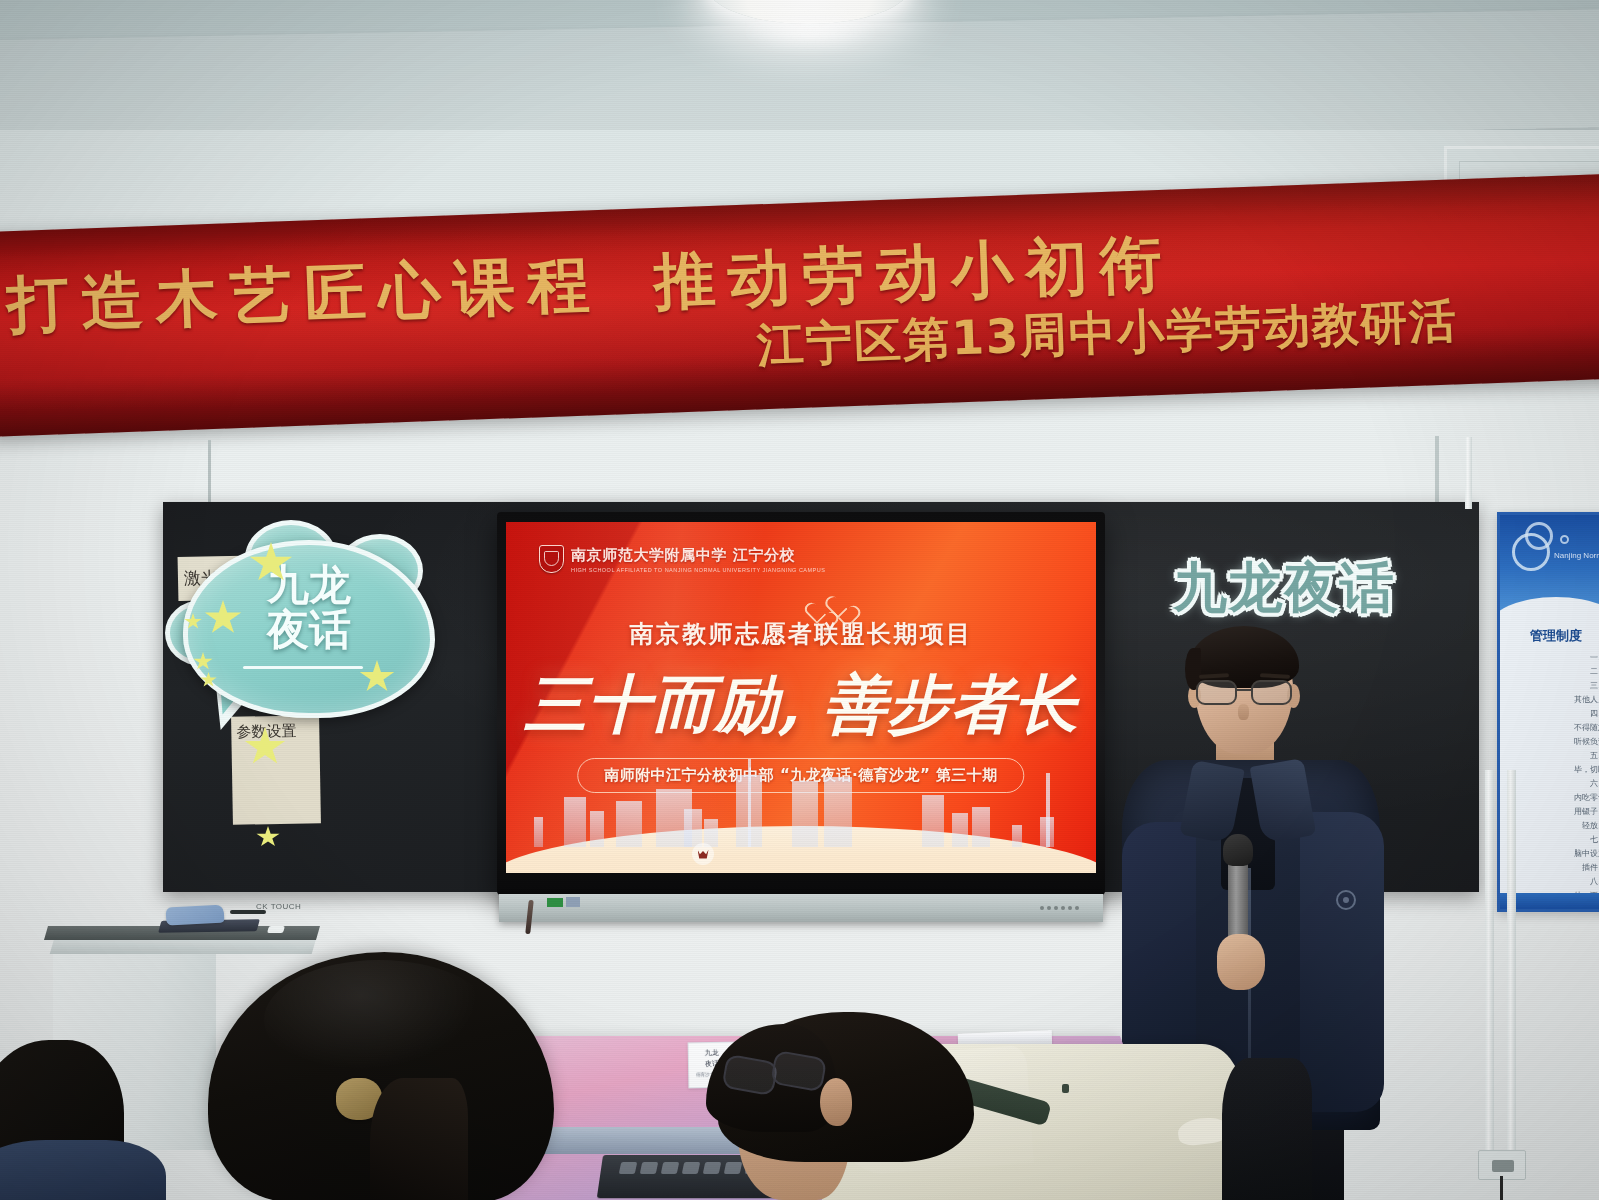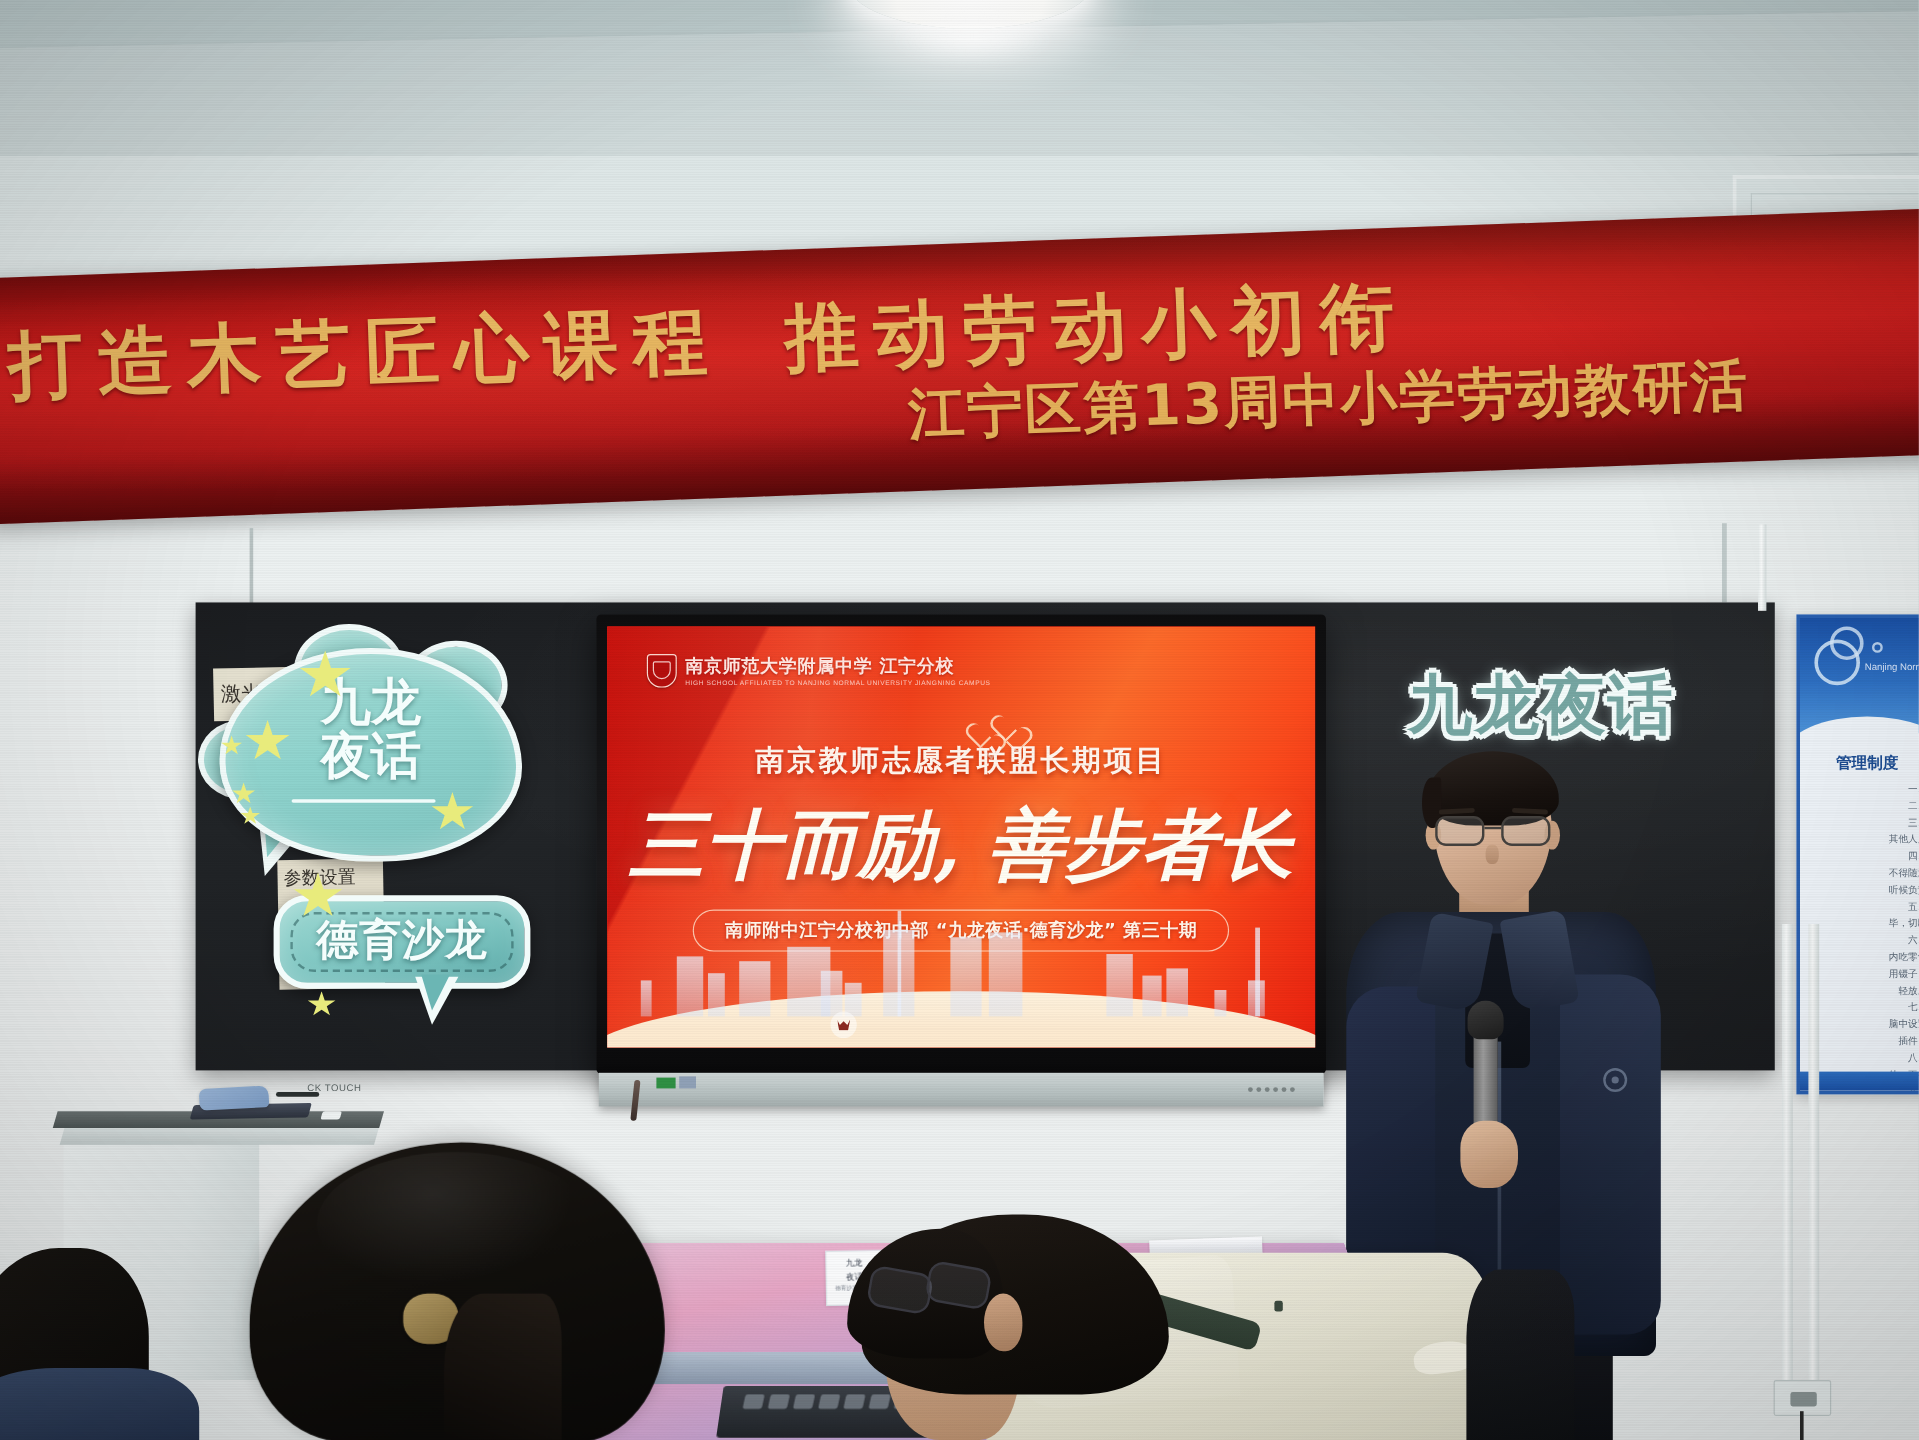--- a/index.html
+++ b/index.html
@@ -612,28 +612,20 @@
     <div class="cloud-underline"></div>
   </div>
 
   <div class="star s1"></div>
   <div class="star s2"></div>
   <div class="star s3"></div>
   <div class="star s4"></div>
   <div class="star s5"></div>
   <div class="star s6"></div>
 
-  <div class="bubble-sign">
-    <div class="bubble-tail"></div>
-    <div class="bubble-tail-in"></div>
-    <div class="bubble-body">
-      <div class="bubble-dash"></div>
-    </div>
-    <div class="bubble-text">德育沙龙</div>
-  </div>
   <div class="star s7"></div>
   <div class="star s8"></div>
 
   <div class="right-sign">九龙夜话</div>
 
   <div class="tv-frame">
     <div class="tv-screen">
       <div class="slide">
         <div class="slide-sheen"></div>
 

